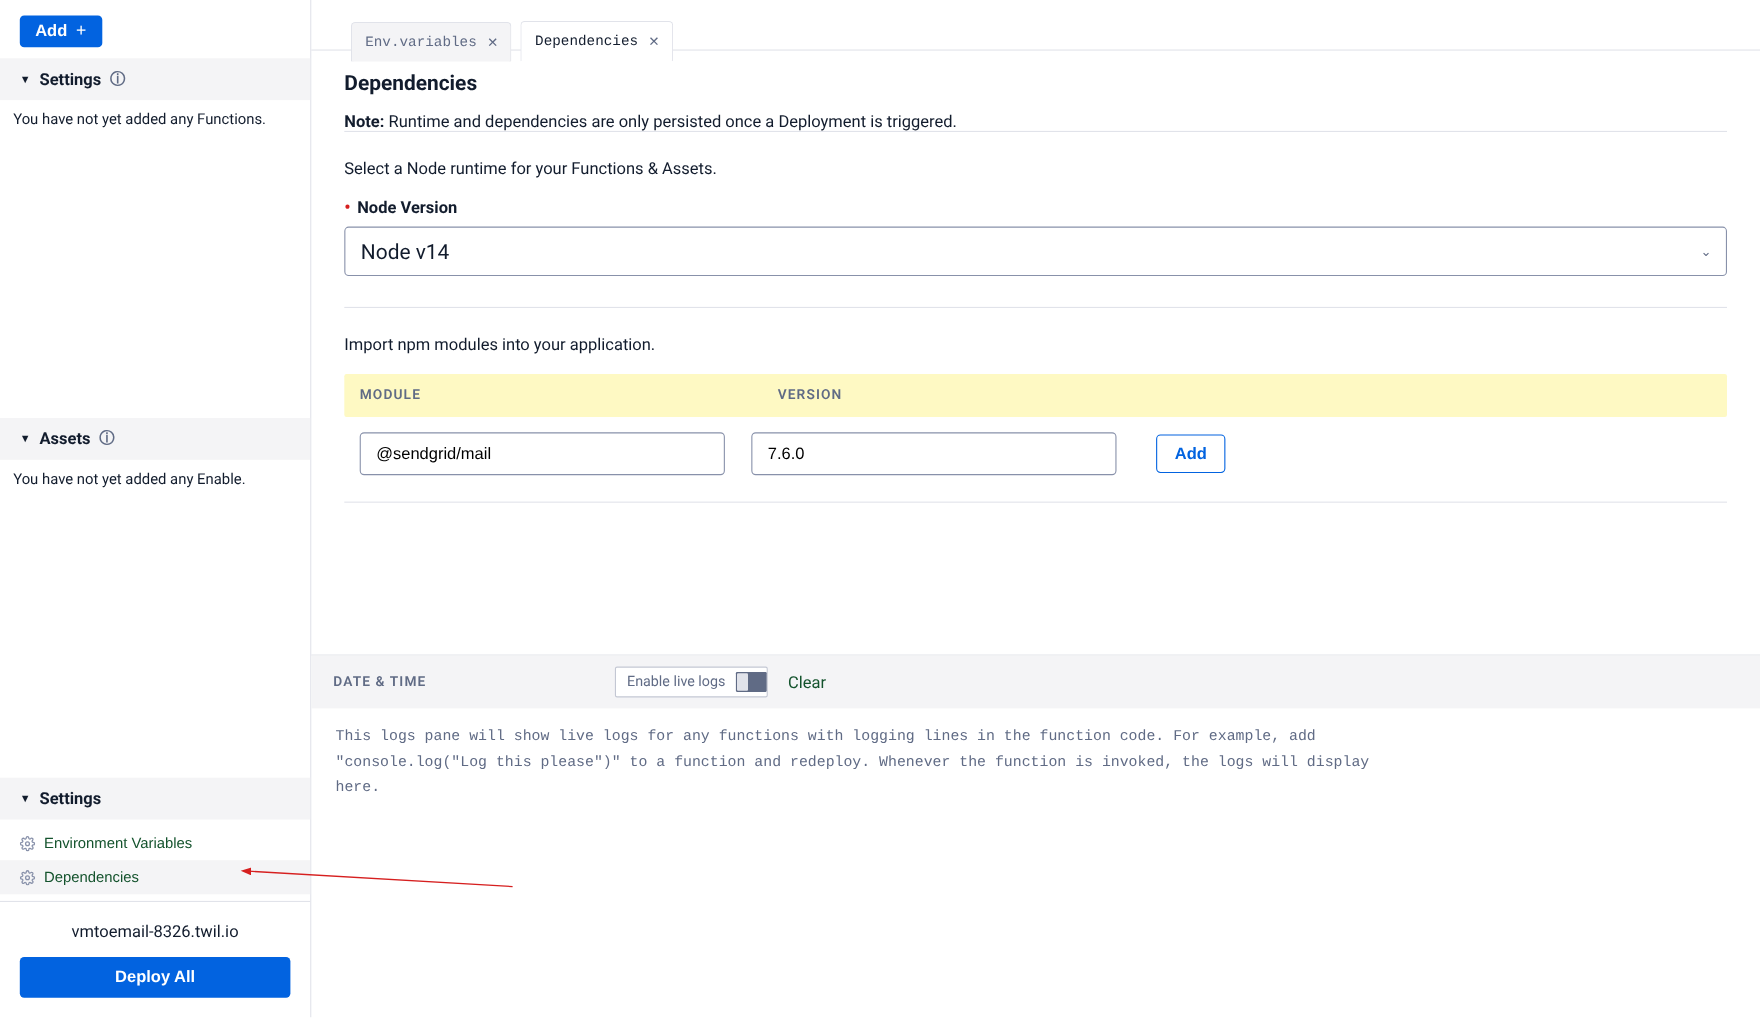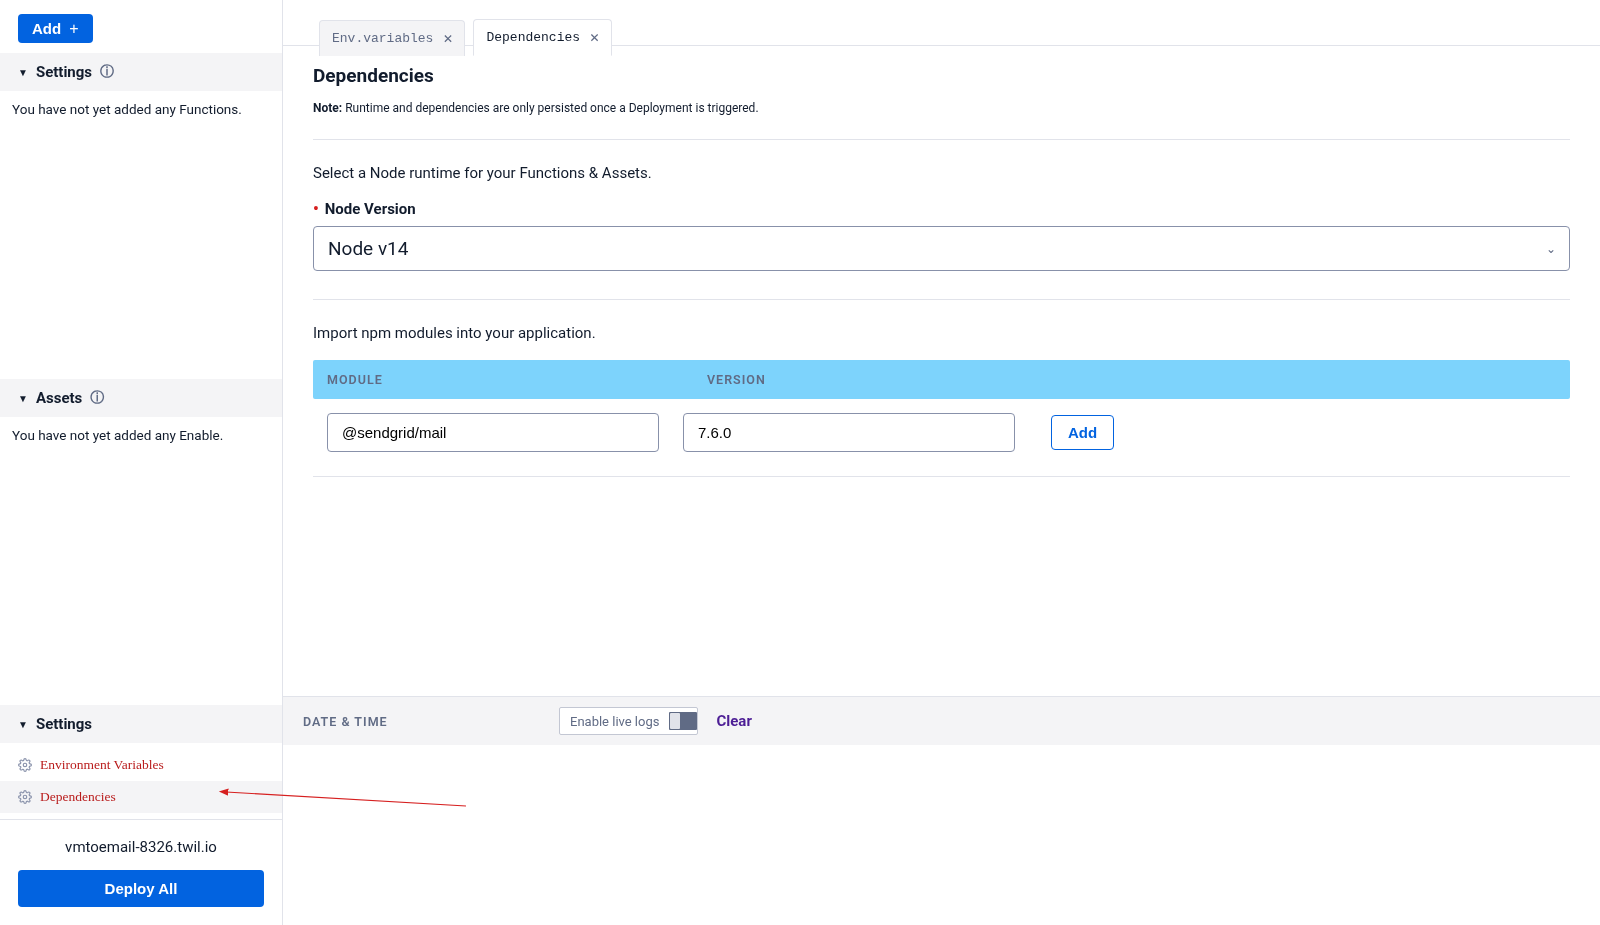--- a/index.html
+++ b/index.html
@@ -14,67 +14,67 @@
 .add-btn .plus-icon { font-size: 16px; font-weight: 400; line-height: 1; }
 
 .section-header { background: #f4f4f6; padding: 10px 18px; display: flex; align-items: center; gap: 8px; font-weight: 700; font-size: 15px; }
 .section-header .chevron { font-size: 10px; color: #121c2d; }
 .section-header .info-icon { font-size: 14px; color: #606b85; }
 .empty-text { padding: 10px 12px; font-size: 13.5px; color: #121c2d; }
 
 .flex-spacer { flex: 1; }
 
 .settings-list { padding: 6px 0; }
-.settings-item { display: flex; align-items: center; gap: 10px; padding: 8px 18px 8px 40px; font-family: Liberation Serif, serif; font-size: 13.5px; color: #b91c1c; cursor: pointer; position: relative; }
+.settings-item { display: flex; align-items: center; gap: 10px; padding: 8px 18px 8px 40px; font-family: Liberation Sans, sans-serif; font-size: 13.5px; color: #14532d; cursor: pointer; position: relative; }
 .settings-item.active { background: #f4f4f6; }
 .settings-item .gear-icon { position: absolute; left: 18px; color: #8891aa; }
 
 .sidebar-footer { border-top: 1px solid #e1e3ea; padding: 18px; text-align: center; }
 .domain-text { font-size: 15px; margin-bottom: 14px; }
 .deploy-btn { width: 100%; background: #0263e0; color: #fff; border: none; border-radius: 4px; padding: 10px; font-size: 15px; font-weight: 600; cursor: pointer; }
 
 
 .main { flex: 1; display: flex; flex-direction: column; }
 
 .tabs-row { display: flex; align-items: flex-end; border-bottom: 1px solid #e1e3ea; padding: 8px 0 0 36px; gap: 8px; }
 .tab { padding: 8px 12px; border: 1px solid #e1e3ea; border-bottom: none; border-radius: 4px 4px 0 0; font-family: "SFMono-Regular", Consolas, "Liberation Mono", Menlo, monospace; font-size: 13px; display: flex; align-items: center; gap: 10px; background: #f4f4f6; color: #606b85; cursor: pointer; position: relative; top: 11px; }
 .tab.active { background: #fff; color: #121c2d; border-bottom: 1px solid #fff; }
 .tab .close-icon { color: #606b85; font-size: 15px; cursor: pointer; }
 
 .content { flex: 1; overflow: auto; padding: 18px 30px; }
 .page-title { font-size: 19px; font-weight: 700; margin-bottom: 14px; }
-.note-line { font-size: 12px; margin-bottom: 24px; }
+.note-line { font-size: 15px; }
 .note-line strong { font-weight: 700; }
 .hr { border: none; border-top: 1px solid #e1e3ea; margin: 0 0 24px; }
 
 .helper-text { font-size: 15px; margin-bottom: 18px; }
 
 .field-label { font-size: 15px; font-weight: 700; margin-bottom: 8px; display: flex; align-items: center; gap: 6px; }
 .field-label .req-dot { color: #d61f1f; font-size: 16px; line-height: 0; }
 .select-wrap { position: relative; margin-bottom: 28px; }
 .select { width: 100%; border: 1px solid #8891aa; border-radius: 4px; padding: 10px 14px; font-size: 19px; background: #fff; appearance: none; cursor: pointer; }
 .select-wrap .chev { position: absolute; right: 14px; top: 50%; transform: translateY(-50%); color: #606b85; font-size: 12px; pointer-events: none; }
 
-.table-head { display: flex; background: #7dd3fc; border-radius: 2px; padding: 12px 14px; font-size: 12.5px; letter-spacing: 1px; color: #606b85; font-weight: 600; margin-bottom: 14px; }
+.table-head { display: flex; background: #fef9c3; border-radius: 2px; padding: 12px 14px; font-size: 12.5px; letter-spacing: 1px; color: #606b85; font-weight: 600; margin-bottom: 14px; }
 .col-module { width: 380px; }
 .col-version { width: 360px; }
 
 .add-row { display: flex; gap: 24px; align-items: center; padding: 0 14px 24px; border-bottom: 1px solid #e1e3ea; }
 .text-input { border: 1px solid #8891aa; border-radius: 4px; padding: 10px 14px; font-size: 15px; width: 332px; }
 .add-dep-btn { border: 1px solid #0263e0; color: #0263e0; background: #fff; border-radius: 4px; padding: 8px 16px; font-size: 15px; font-weight: 600; cursor: pointer; margin-left: 12px; }
 
 
 .logs-pane { border-top: 1px solid #e1e3ea; }
 .logs-header { display: flex; align-items: center; background: #f4f4f6; padding: 10px 20px; font-size: 12.5px; letter-spacing: 1px; color: #606b85; font-weight: 600; }
 .logs-header .hcol-date { width: 256px; }
 .logs-header .hcol-msg { flex: 1; }
 .enable-live { display: flex; align-items: center; border: 1px solid #c3c7d3; border-radius: 2px; background: #fff; font-size: 13px; color: #606b85; padding: 4px 0 4px 10px; letter-spacing: 0; font-weight: 400; cursor: pointer; }
 .toggle-track { width: 28px; height: 18px; background: #606b85; border-radius: 1px; margin-left: 10px; position: relative; }
 .toggle-knob { position: absolute; left: 1px; top: 1px; width: 10px; height: 16px; background: #e1e3ea; border-radius: 1px; }
-.clear-btn { color: #4c1d95; font-size: 15px; font-weight: 700; margin-left: 18px; cursor: pointer; letter-spacing: 0; }
+.clear-btn { color: #14532d; font-size: 15px; font-weight: 400; margin-left: 18px; cursor: pointer; letter-spacing: 0; }
 .logs-body { padding: 16px 22px; font-family: "SFMono-Regular", Consolas, "Liberation Mono", Menlo, monospace; font-size: 13.5px; color: #606b85; line-height: 1.7; max-width: 1010px; }
 
 
 .arrow-annot { position: absolute; left: 216px; top: 788px; pointer-events: none; }
 
 svg { display: block; }
 </style>
 </head>
 <body>
 
@@ -187,20 +187,21 @@
       <div class="logs-header">
         <div class="hcol-date">DATE &amp; TIME</div>
         <div class="enable-live">
           <span>Enable live logs</span>
           <span class="toggle-track">
               <span class="toggle-knob"></span>
             </span>
         </div>
         <span class="clear-btn">Clear</span>
       </div>
+      <div class="logs-body">This logs pane will show live logs for any functions with logging lines in the function code. For example, add "console.log("Log this please")" to a function and redeploy. Whenever the function is invoked, the logs will display here.</div>
       <div style="height:180px"></div>
     </div>
 
   </main>
 </div>
 
 <svg class="arrow-annot" width="260" height="30">
   <defs>
       <marker id="ah" markerWidth="10" markerHeight="10" refX="2" refY="3" orient="auto">
         <path d="M0,0 L0,6 L8,3 z" fill="#d61f1f"></path>

